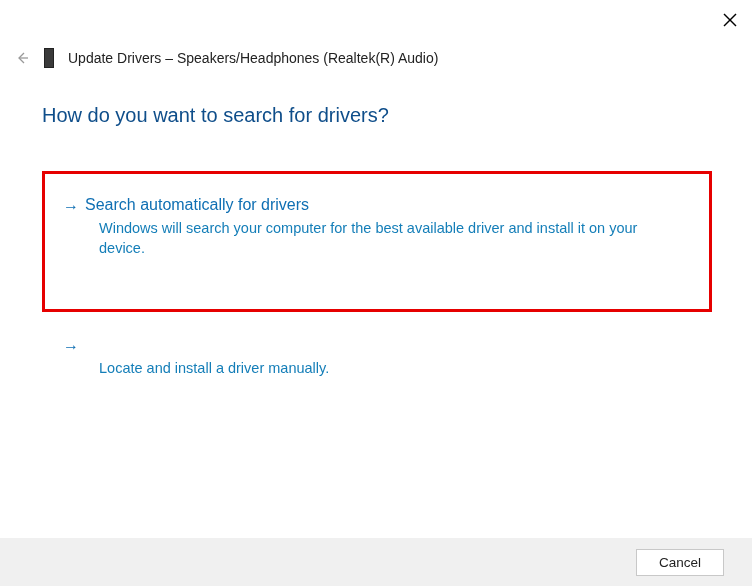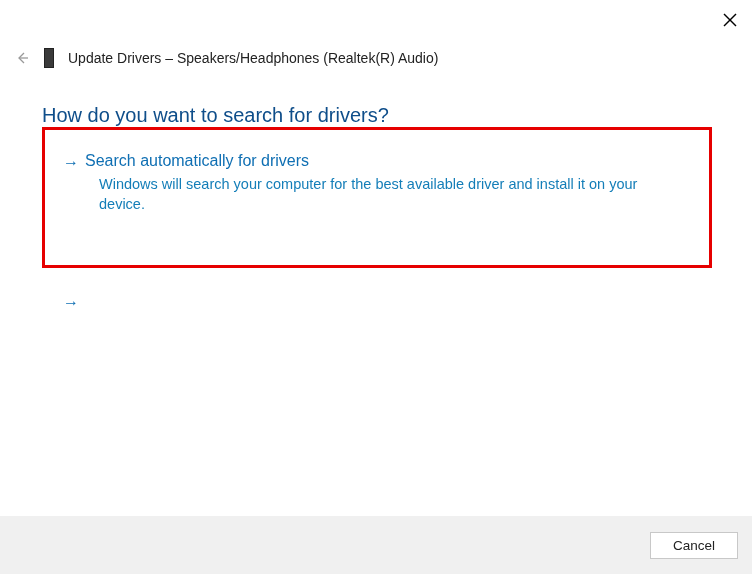--- a/index.html
+++ b/index.html
@@ -54,20 +54,21 @@
     .title {
       font-size: 14px;
       color: #222;
     }
     .content {
       padding: 36px 40px 0 42px;
     }
     .question {
       font-size: 20px;
       color: #0f4e8a;
+      margin-bottom: 44px;
     }
     .option-highlighted {
       border: 3px solid #e60000;
       padding: 22px 18px 50px 18px;
       margin-bottom: 14px;
       cursor: pointer;
     }
     .option-plain {
       padding: 10px 18px 10px 21px;
       cursor: pointer;
@@ -89,29 +90,29 @@
     .option-desc {
       font-size: 14.5px;
       color: #147eb8;
       margin-left: 36px;
       margin-top: 4px;
       line-height: 1.4;
       max-width: 560px;
     }
     .footer {
       position: absolute;
-      bottom: 12px;
+      bottom: 0;
       left: 0;
       right: 0;
-      height: 58px;
+      height: 48px;
       background: #f0f0f0;
       display: flex;
       align-items: center;
       justify-content: flex-end;
-      padding-right: 14px;
+      padding-right: 28px;
     }
     .cancel-btn {
       background: #ffffff;
       border: 1px solid #c8c8c8;
       padding: 5px 22px;
       font-size: 13.5px;
       font-family: inherit;
       color: #222;
       cursor: pointer;
     }
@@ -145,18 +146,19 @@
       <span class="arrow-right">→</span>
       <span class="option-title">Search automatically for drivers</span>
     </div>
     <div class="option-desc">Windows will search your computer for the best available driver and install it on your device.</div>
   </div>
 
   <div class="option-plain">
     <div class="option-header">
       <span class="arrow-right">→</span>
     </div>
+    <div class="option-desc">Locate and install a driver manually.</div>
   </div>
 </div>
 
 <div class="footer">
   <button class="cancel-btn">Cancel</button>
 </div>
 
 </body></html>

